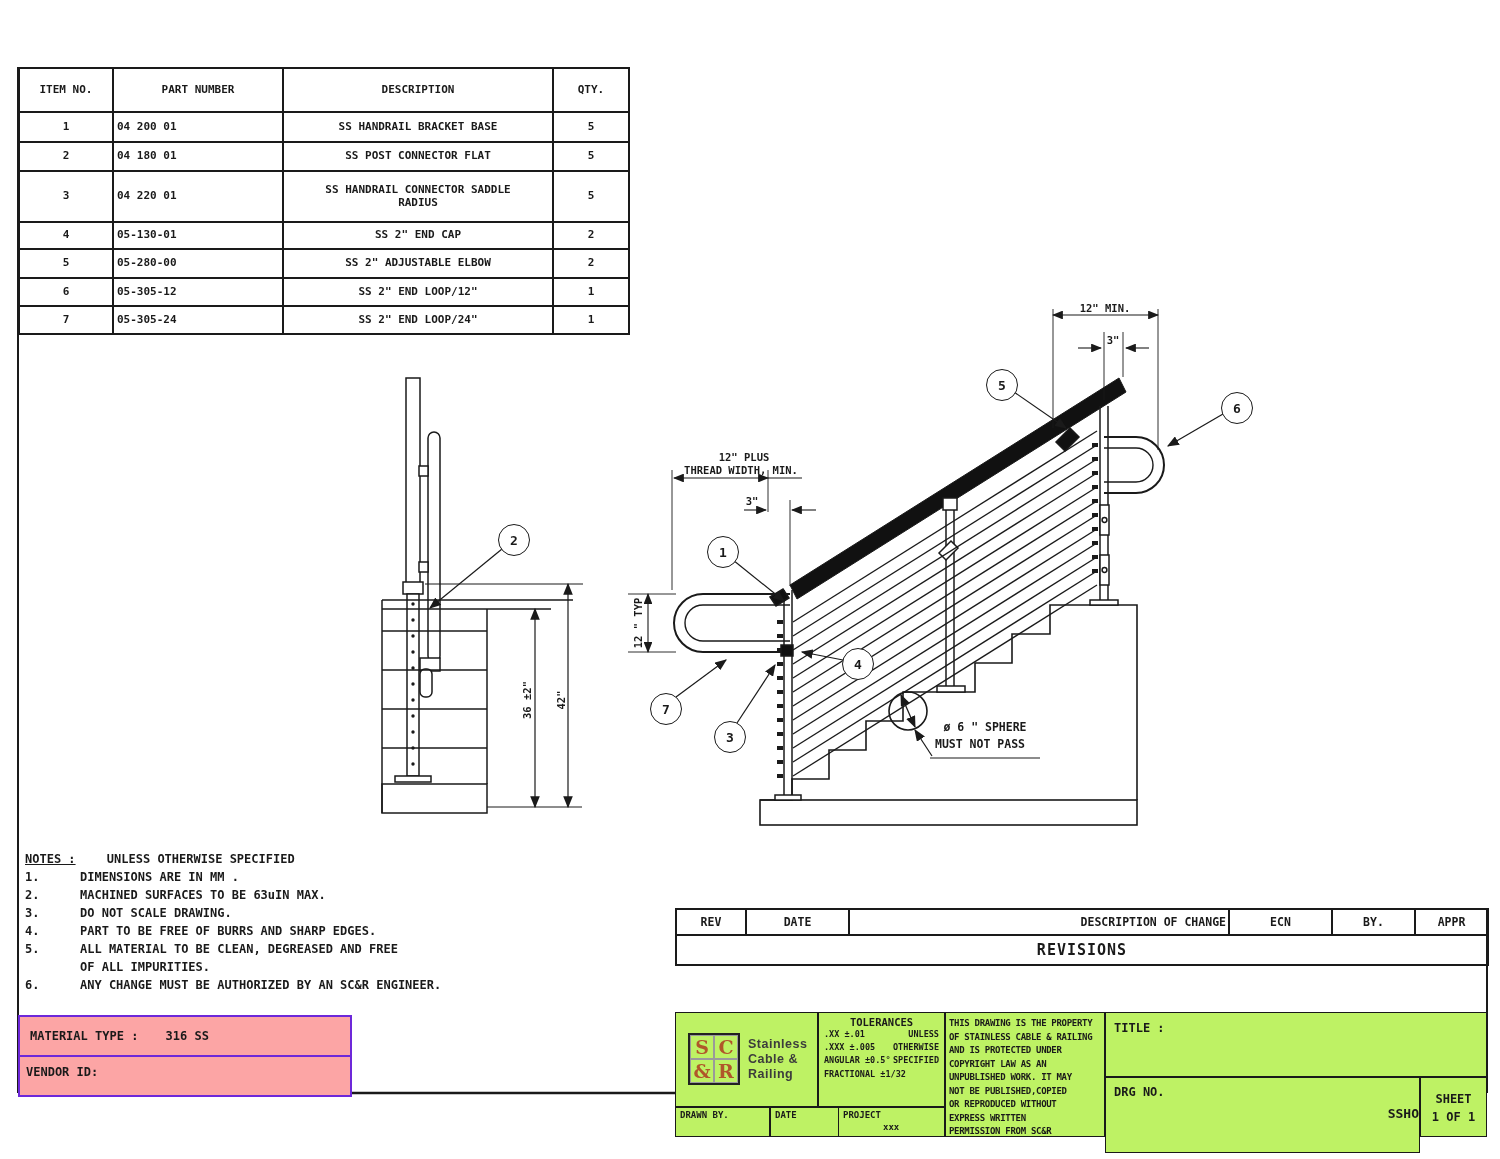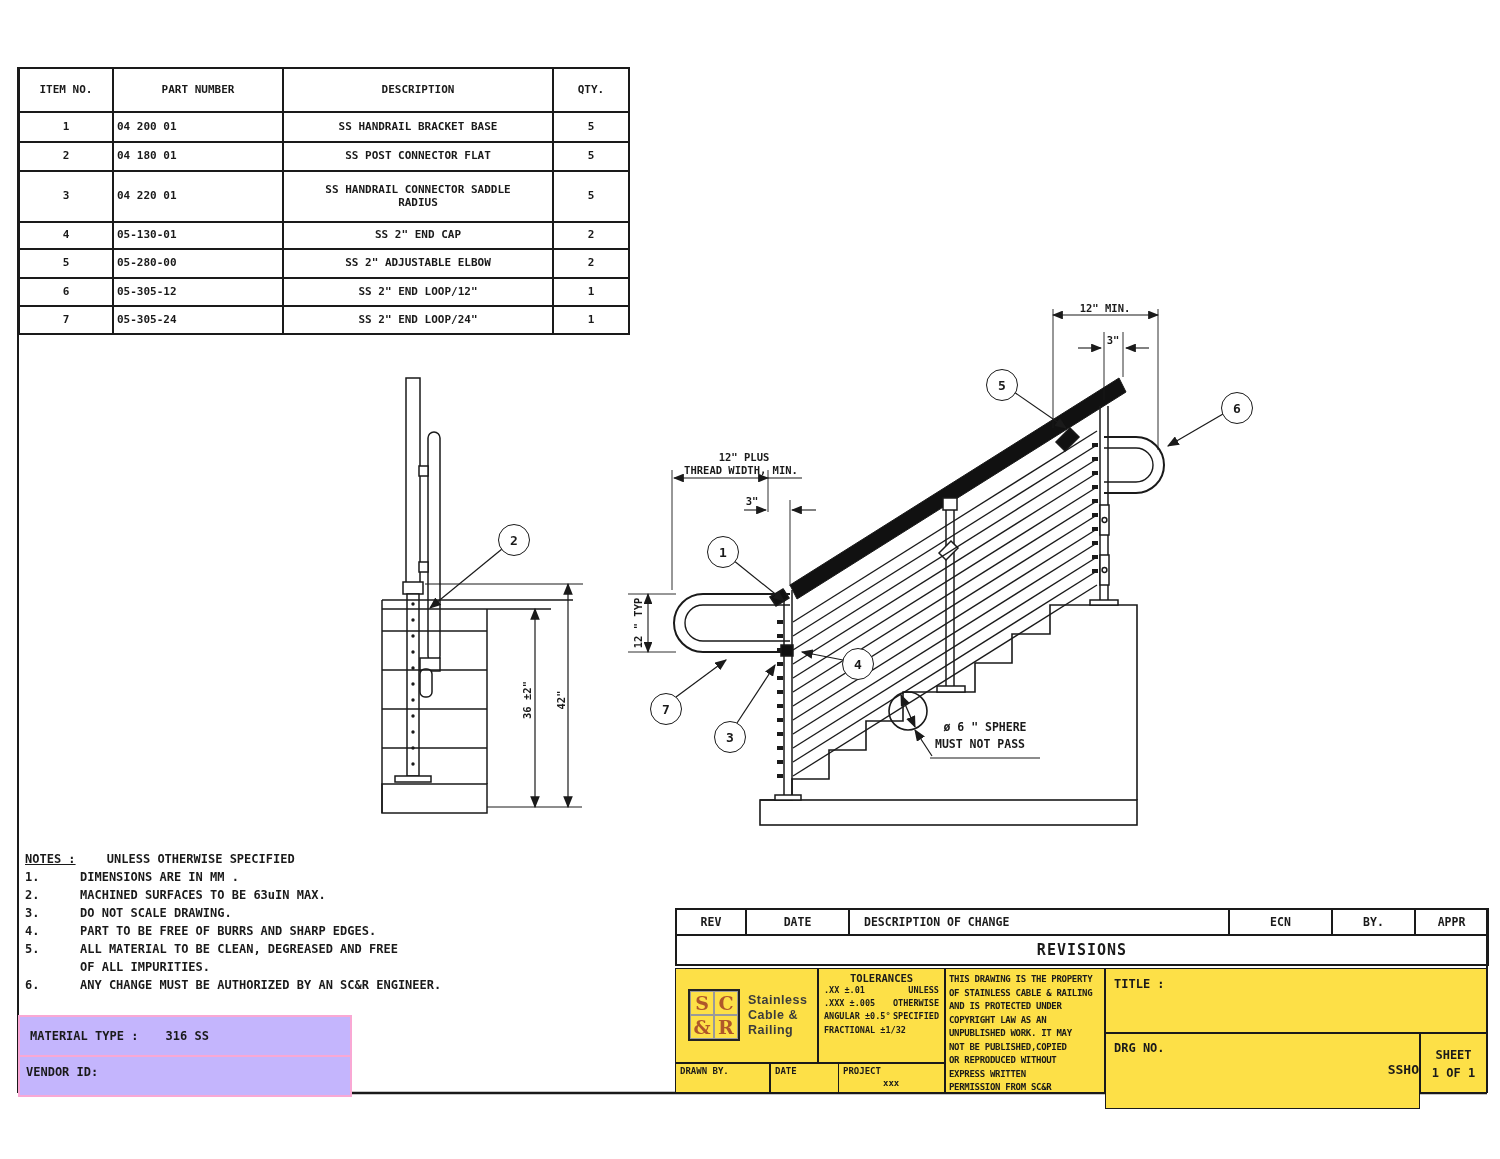--- a/index.html
+++ b/index.html
@@ -14,28 +14,28 @@
            background:#fff;display:flex;align-items:center;justify-content:center;
            font-size:13px;font-weight:700;}
   
   table.ptable{border-collapse:collapse;table-layout:fixed;width:610px;font-size:11px;font-weight:700;}
   table.ptable td,table.ptable th{border:2px solid #1a1a1a;text-align:center;padding:1px 2px;line-height:1.15;}
   table.ptable td.pn{text-align:left;padding-left:3px;}
   
   .noteline{position:absolute;font-size:12px;font-weight:700;white-space:nowrap;}
   .notenum{display:inline-block;width:55px;}
   
-  .box{position:absolute;border:2px solid #f9a8d4;background:#c4b5fd;z-index:2;}
+  .box{position:absolute;border:2px solid #6d28d9;background:#fca5a5;z-index:2;}
   
   table.rtable{border-collapse:collapse;table-layout:fixed;width:812px;font-size:11.5px;font-weight:700;}
   table.rtable td{border:2px solid #1a1a1a;text-align:center;padding:0 2px;height:24px;}
-  table.rtable td.dleft{text-align:left;padding-left:14px;}
+  table.rtable td.dleft{text-align:right;padding-left:14px;}
   table.rtable td.revrow{height:28px;font-size:15px;letter-spacing:1px;}
   
-  .cell{position:absolute;border:1.6px solid #1a1a1a;background:#fde047;z-index:2;box-sizing:border-box;}
+  .cell{position:absolute;border:1.6px solid #1a1a1a;background:#bef264;z-index:2;box-sizing:border-box;margin-top:44px;}
   .tol-row{display:flex;justify-content:space-between;font-size:8.5px;font-weight:700;line-height:1.55;}
   .cprt{font-size:9px;font-weight:700;line-height:1.5;letter-spacing:-0.3px;white-space:nowrap;}
   .logo-grid{display:grid;grid-template-columns:24px 24px;grid-template-rows:24px 24px;
              border:2.5px solid #222;width:48px;height:48px;}
   .logo-grid span{display:flex;align-items:center;justify-content:center;
                   font-family:"DejaVu Serif", serif;font-weight:700;font-size:19px;
                   border:0.8px solid #9a9a9a;}
   .logoTxt{font-family:"Liberation Sans", sans-serif;font-weight:700;font-size:12.5px;color:#3c3c3c;
            line-height:1.18;letter-spacing:0.5px;}
   .lbl{font-size:10.5px;font-weight:700;}

